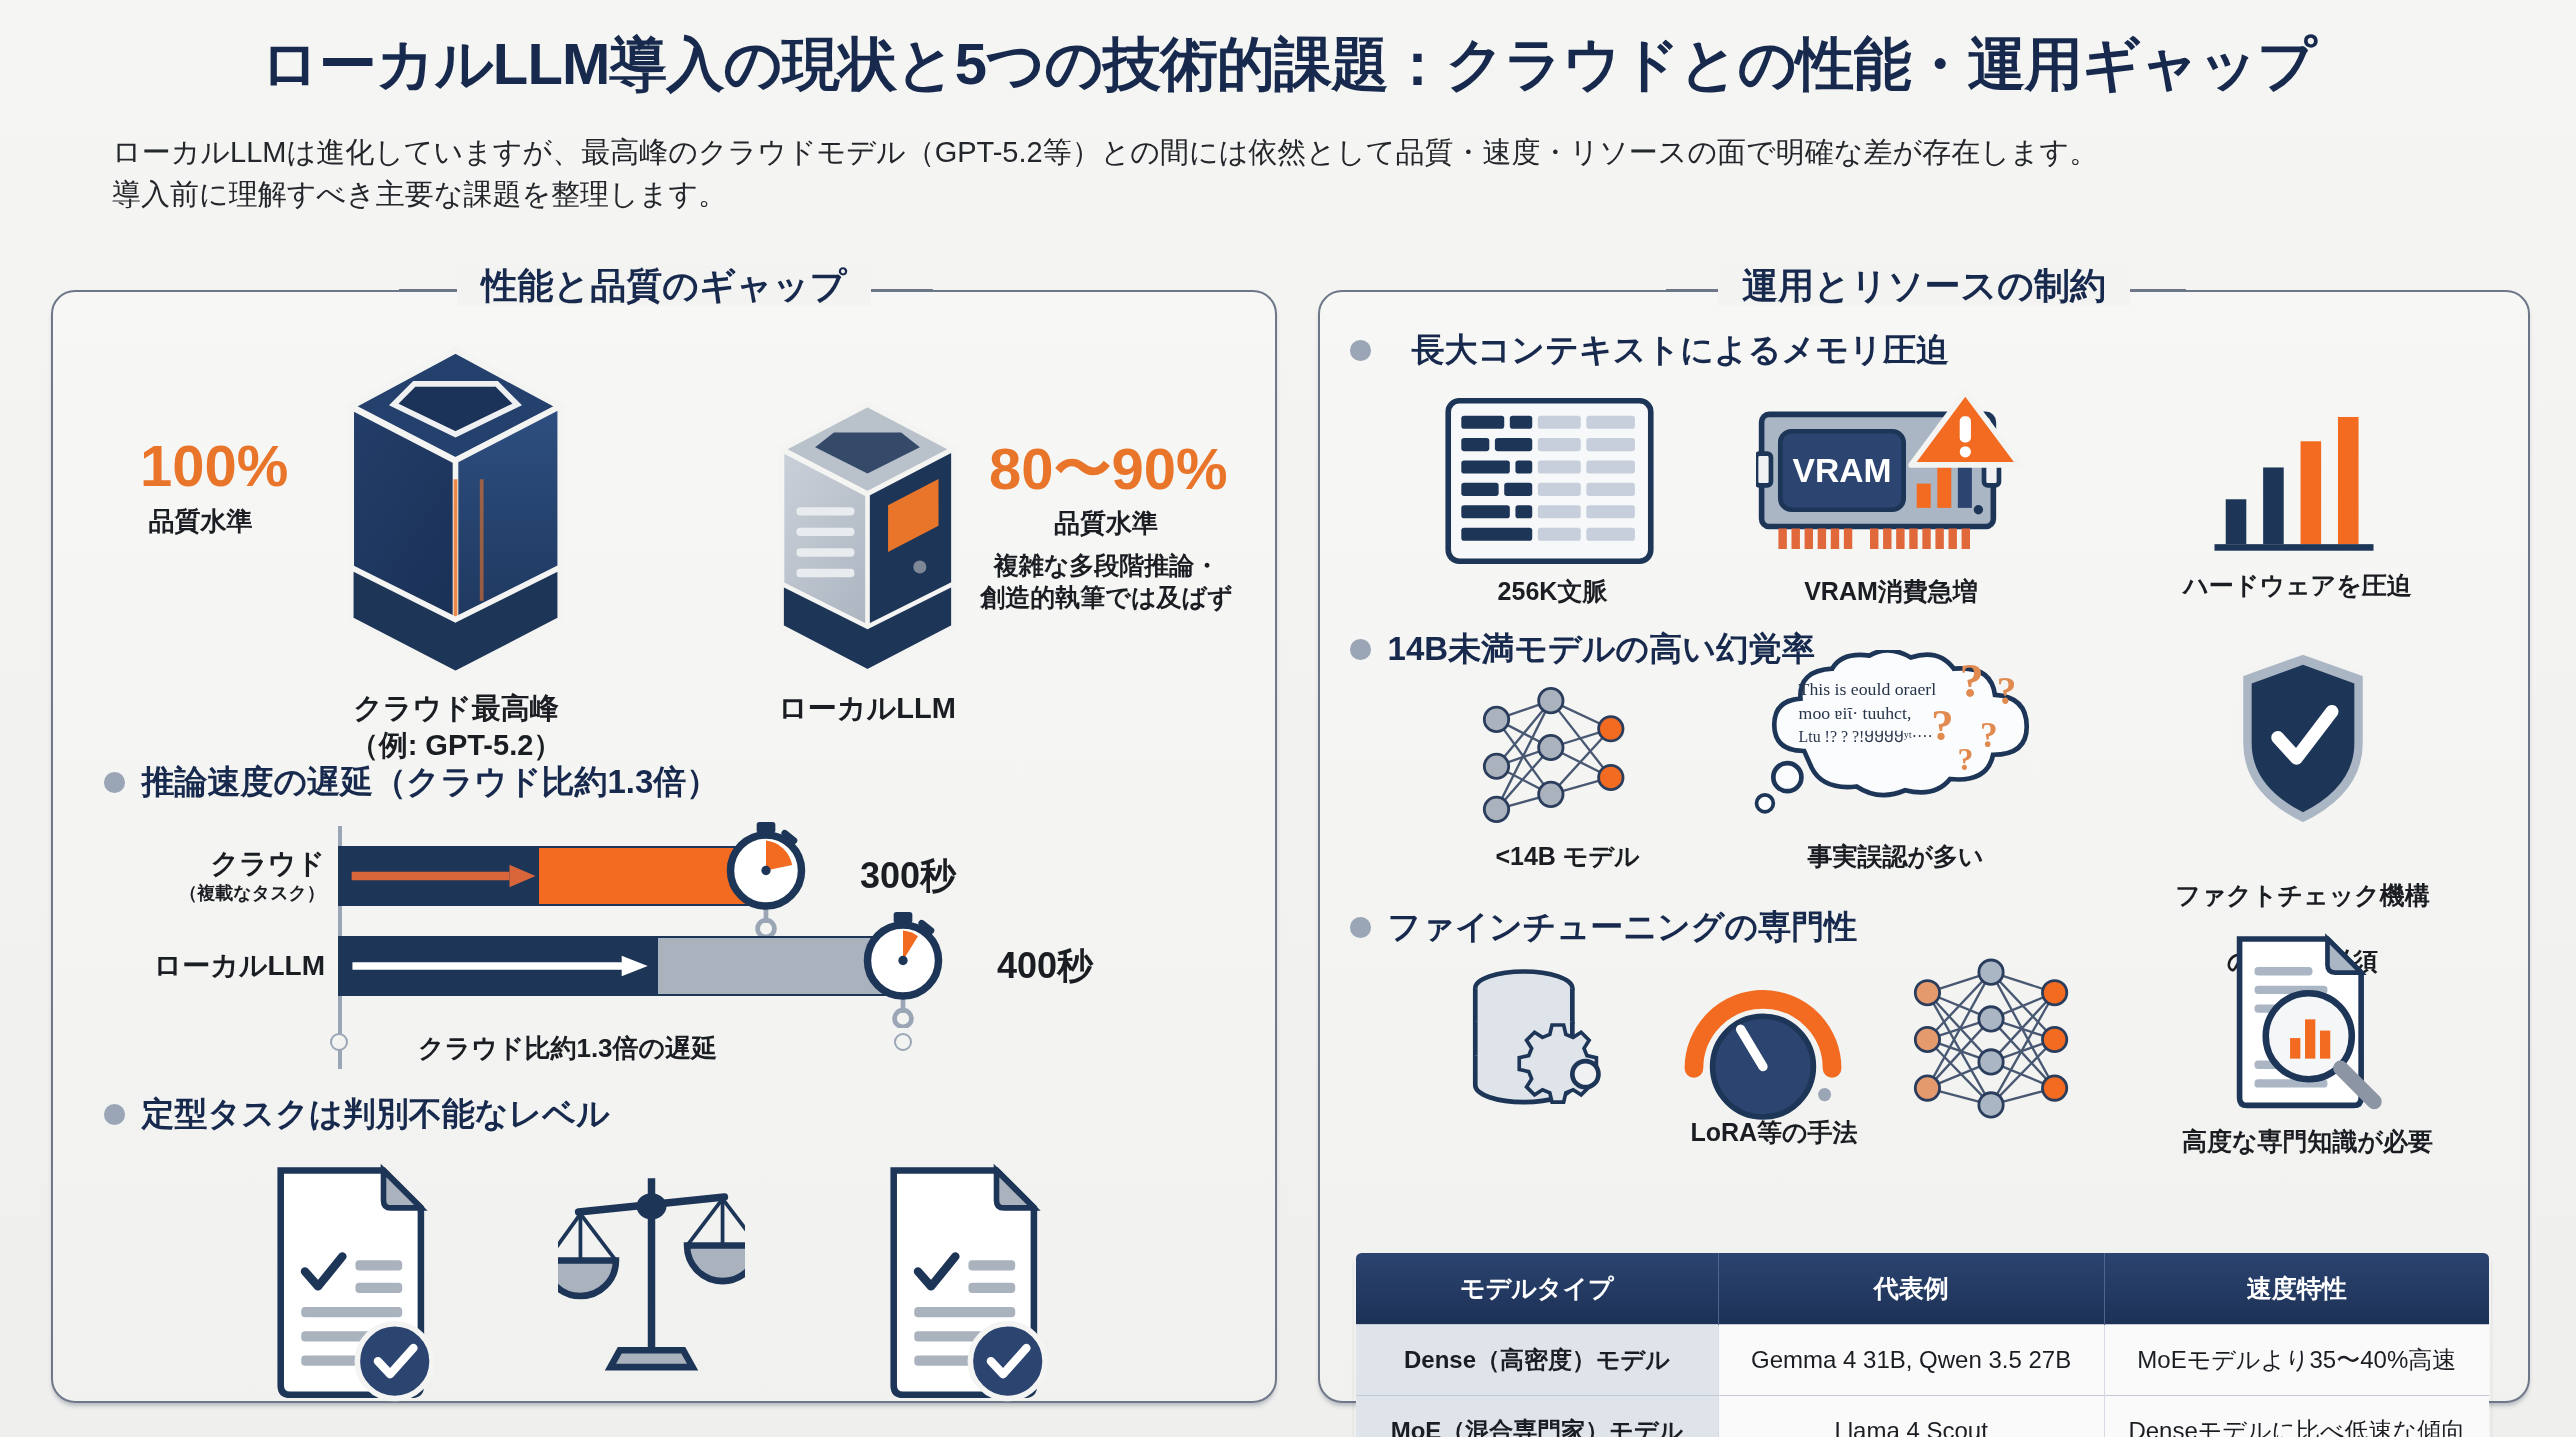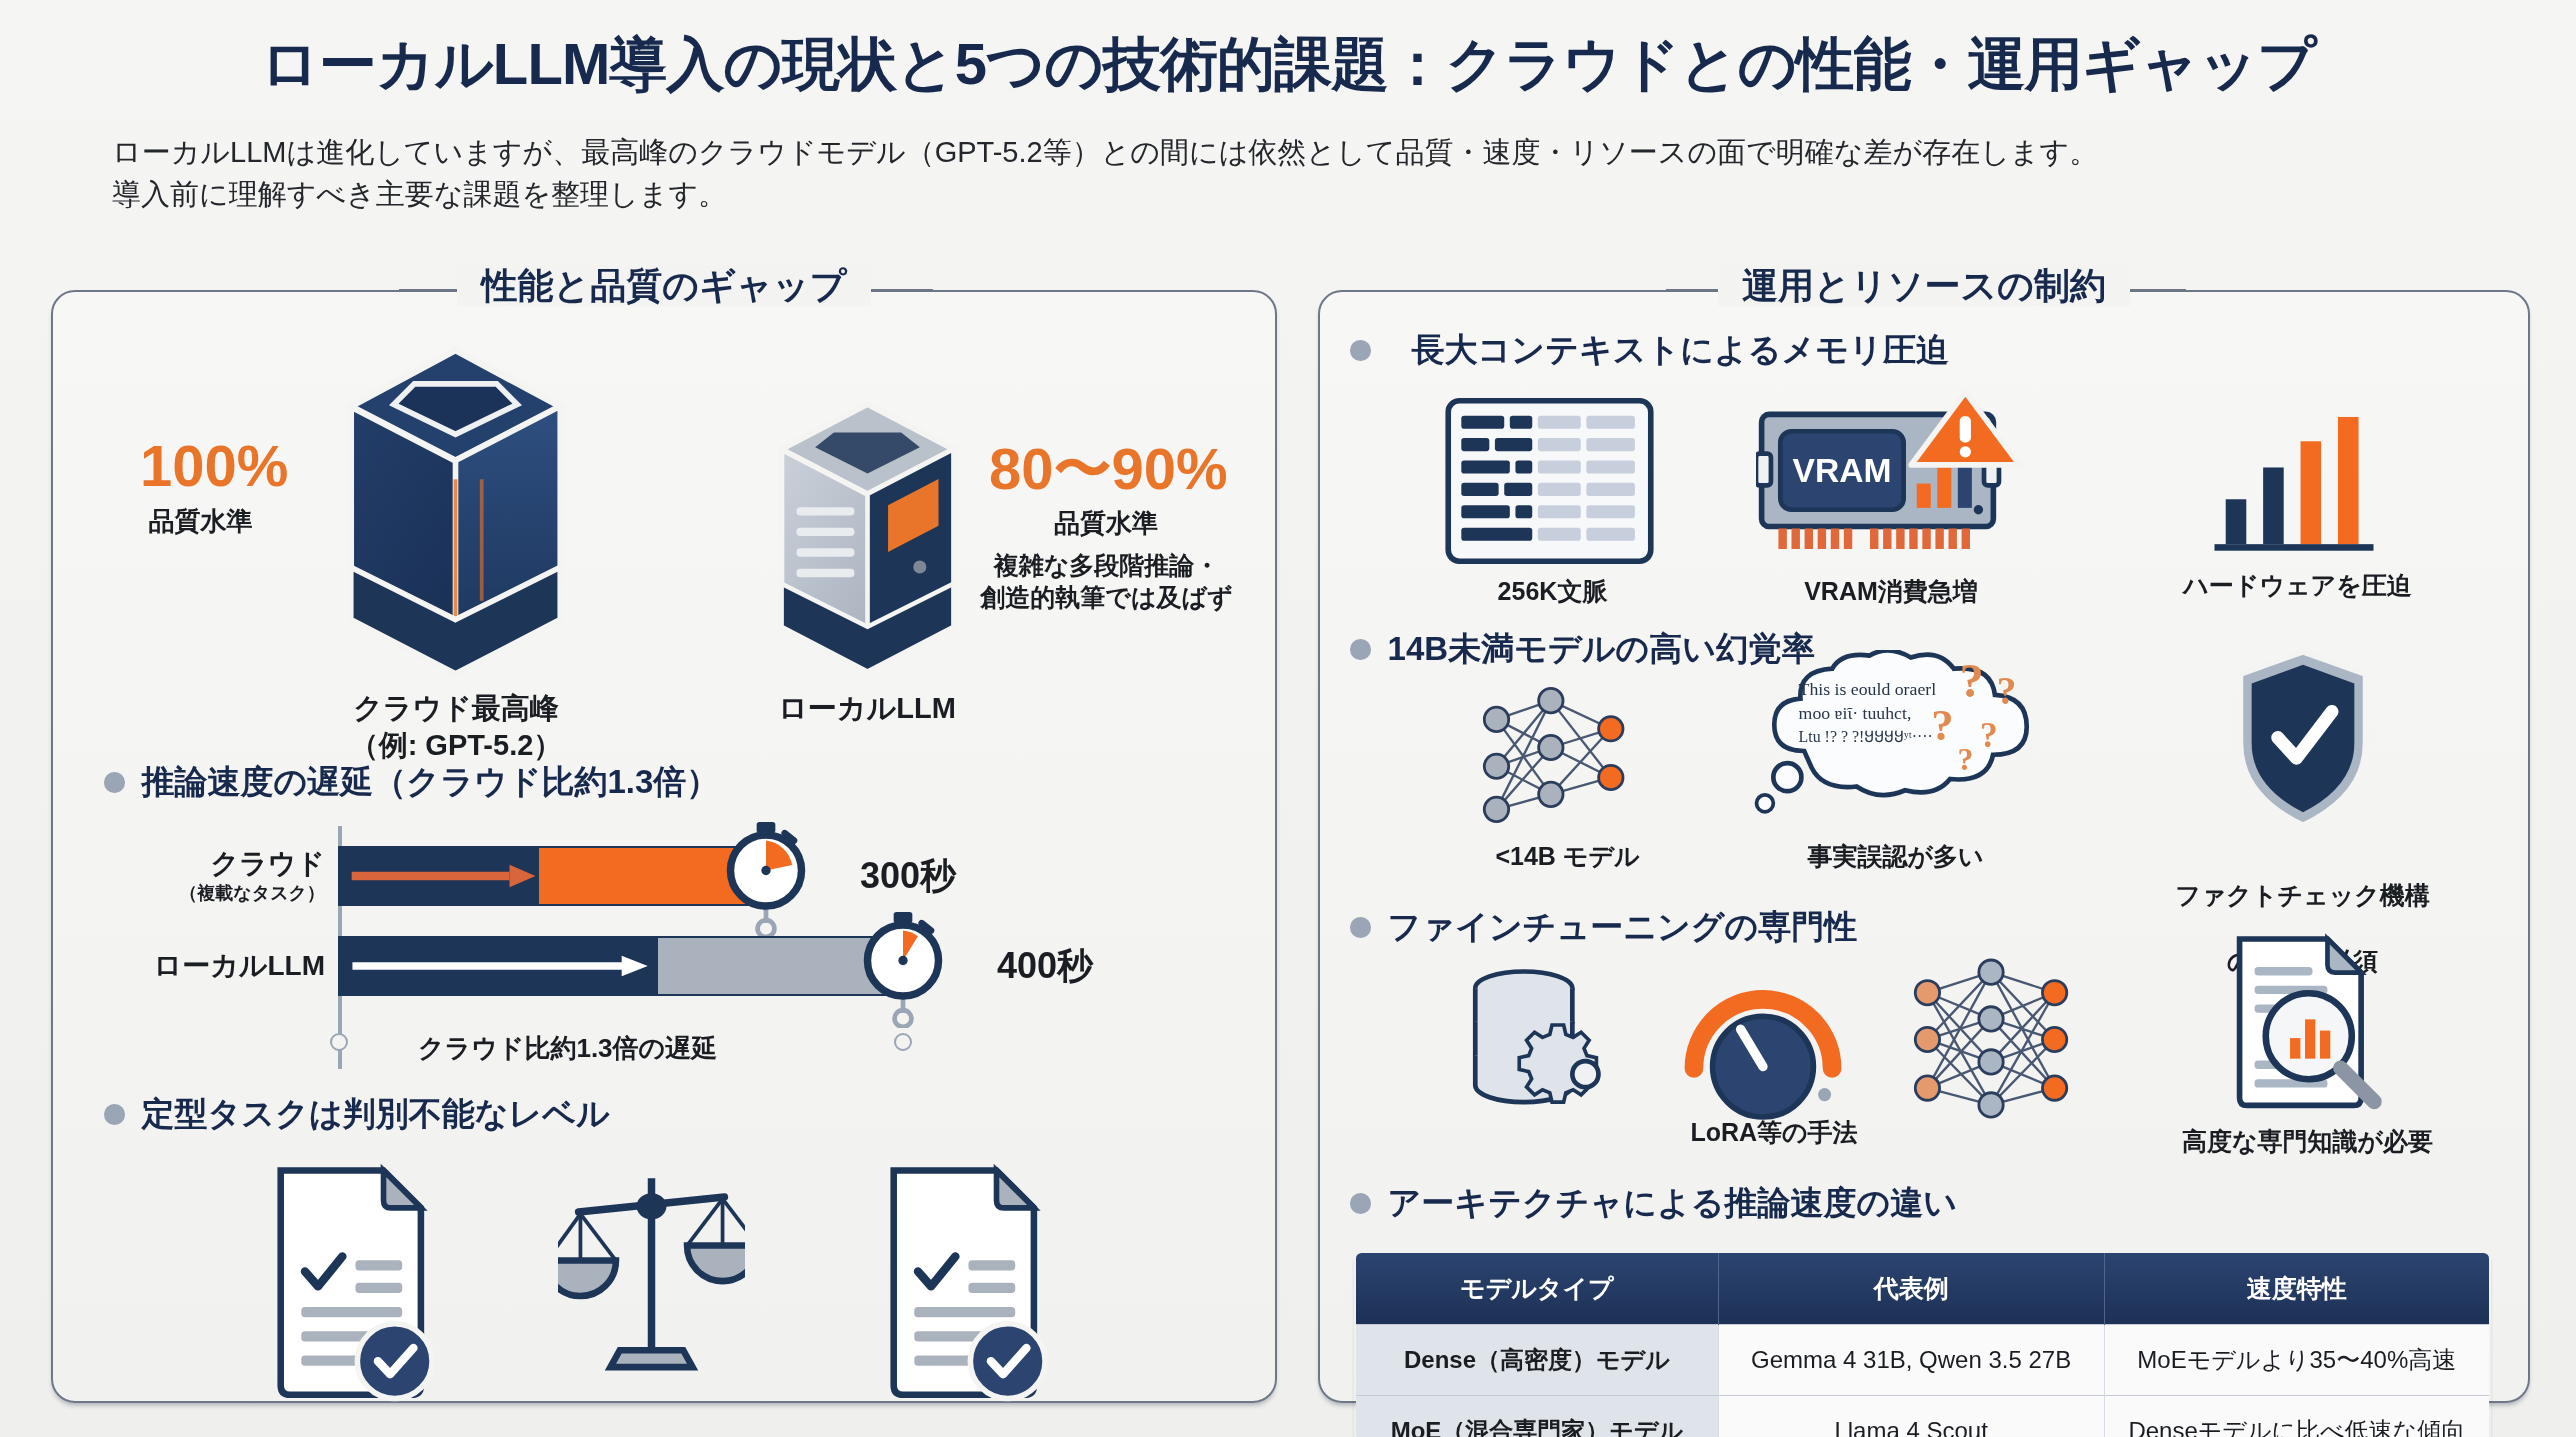--- a/index.html
+++ b/index.html
@@ -496,24 +496,20 @@
       <circle cx="96" cy="110" r="46" fill="#f4f6f8" stroke="#1d3557" stroke-width="7"></circle>
       <g fill="#f26b21">
         <rect x="76" y="112" width="11" height="22"></rect>
         <rect x="92" y="92" width="11" height="42"></rect>
         <rect x="108" y="104" width="11" height="30"></rect>
       </g>
       <line x1="130" y1="144" x2="166" y2="180" stroke="#8b95a3" stroke-width="16" stroke-linecap="round"></line>
     </svg>
     <div class="icap" style="left:833px;top:833px;width:309px;">高度な専門知識が必要</div>
 
-    <div class="sec-head" style="left:30px;top:889px;">
-      <span class="dot"></span>
-      <span>アーキテクチャによる推論速度の違い</span>
-    </div>
 
     <table class="tbl" style="left:34px;top:959px;width:1137px;">
       <thead>
         <tr>
           <th style="width:32%">モデルタイプ</th>
           <th style="width:34%">代表例</th>
           <th style="width:34%">速度特性</th>
         </tr>
       </thead>
       <tbody>

